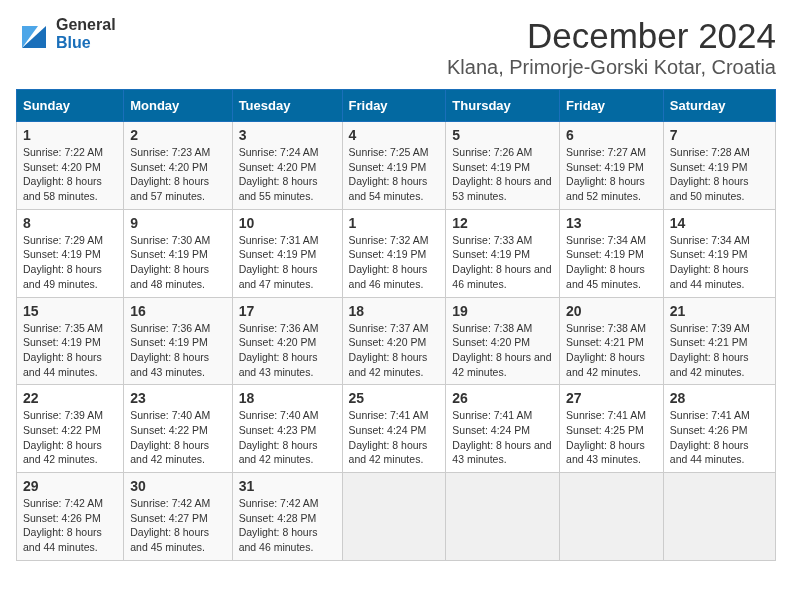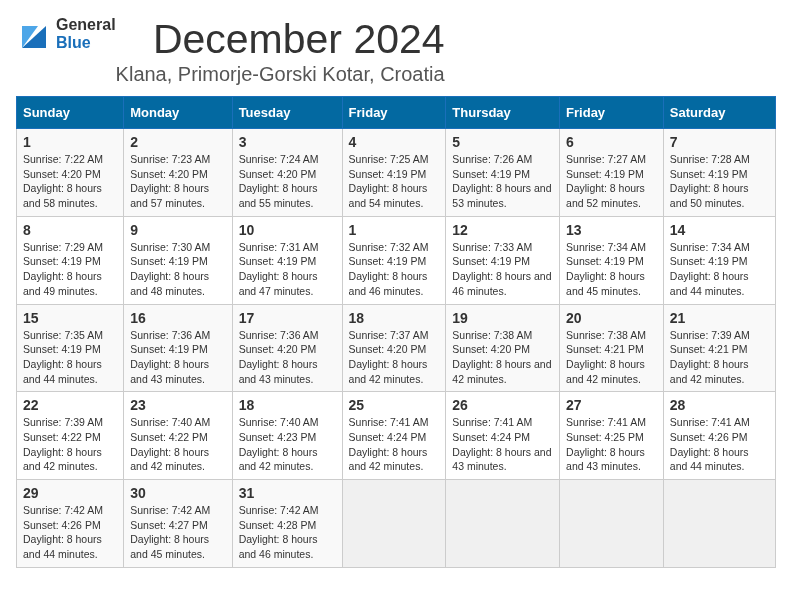--- a/index.html
+++ b/index.html
@@ -5,20 +5,21 @@
     * { margin: 0; padding: 0; box-sizing: border-box; }
     body {
       font-family: Arial, sans-serif;
       background: #fff;
       width: 792px;
       min-height: 612px;
       padding: 16px;
     }
     .header-area {
       display: flex;
+      justify-content: space-between;
       align-items: flex-start;
       margin-bottom: 10px;
     }
     .logo {
       display: flex;
       flex-direction: column;
       align-items: flex-start;
     }
     .logo-icon {
       width: 36px;
@@ -27,21 +28,21 @@
     }
     .logo-row {
       display: flex;
       align-items: center;
       gap: 4px;
     }
     .title-area {
       text-align: right;
     }
     .main-title {
-      font-size: 41px;
+      font-size: 35px;
       font-weight: normal;
       color: #333;
     }
     .subtitle {
       font-size: 20px;
       color: #555;
     }
     table {
       width: 100%;
       border-collapse: collapse;

